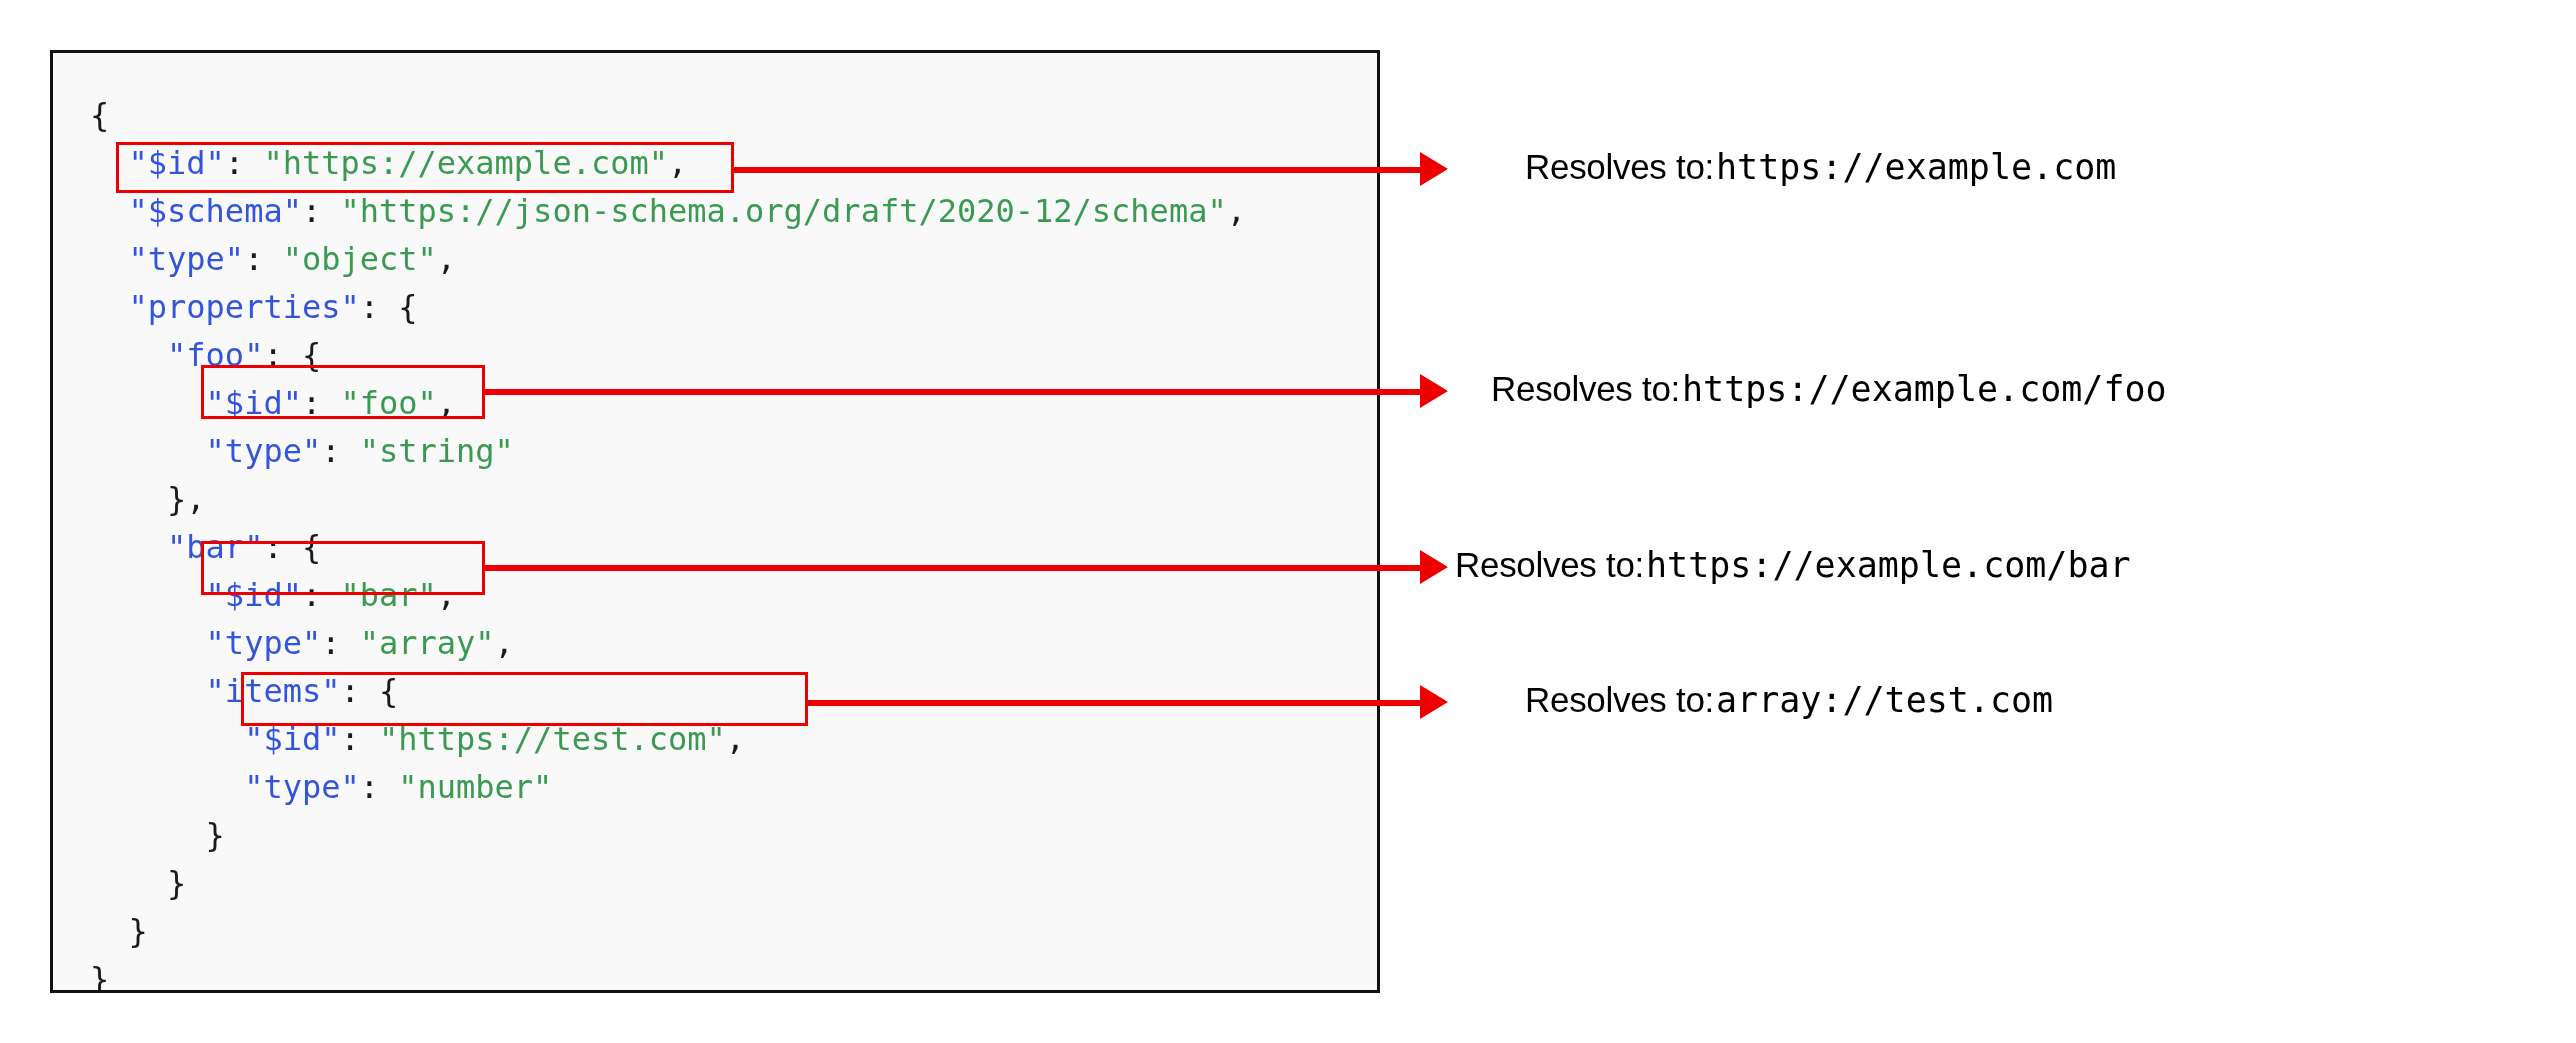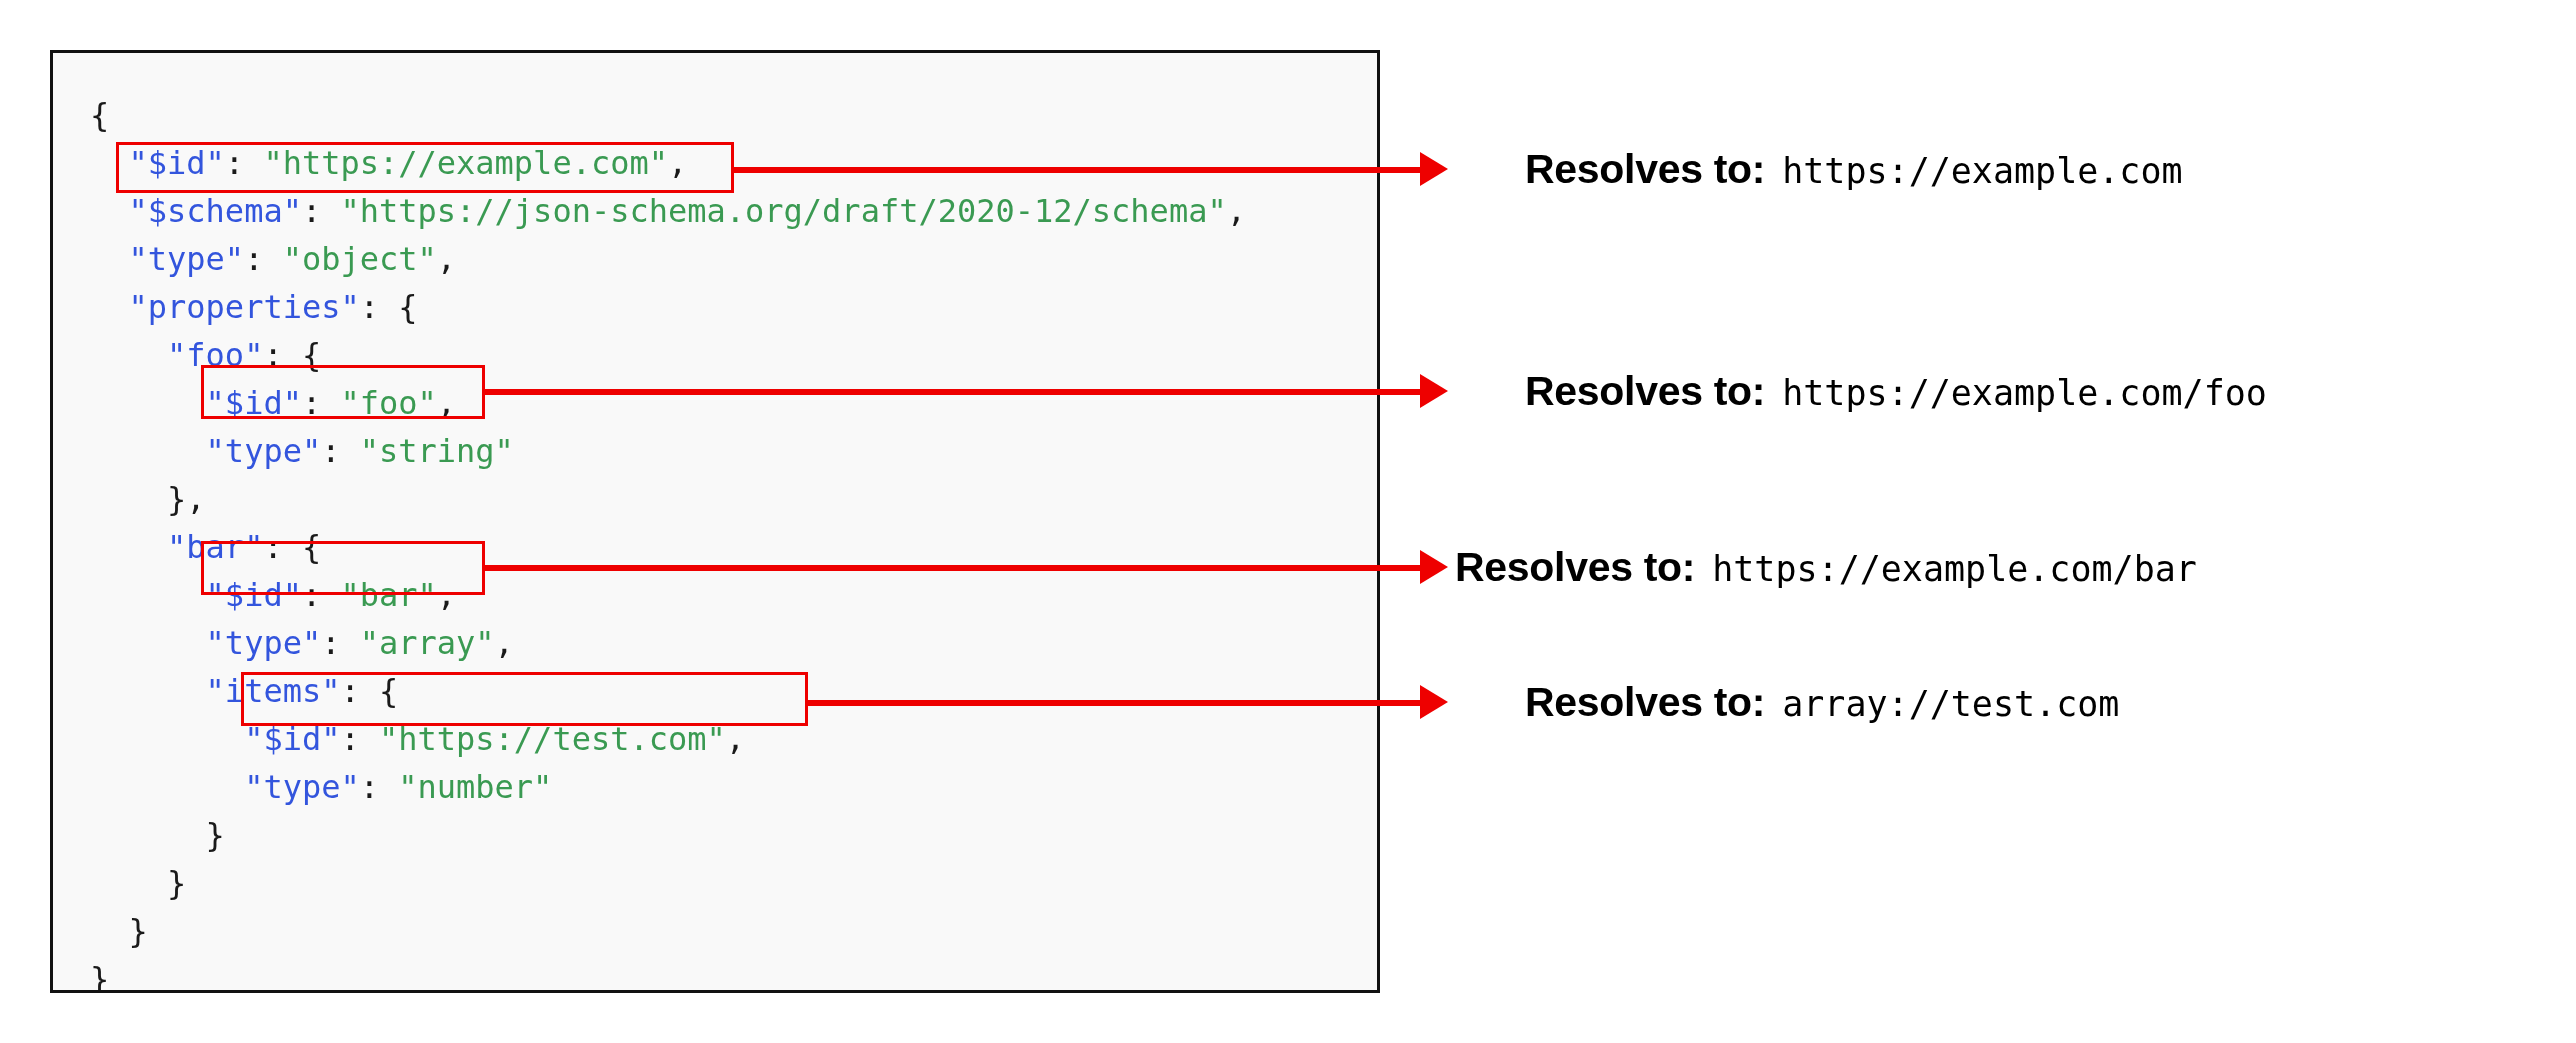--- a/index.html
+++ b/index.html
@@ -66,29 +66,29 @@
 
   
   .anno {
     position: absolute;
     white-space: nowrap;
     color: #000000;
     line-height: 1;
   }
   .anno .lead {
     font-family: "Liberation Sans", sans-serif;
-    font-weight: bold;
-    font-size: 41px;
+    font-weight: normal;
+    font-size: 35px;
     letter-spacing: -0.3px;
   }
   .anno .url {
     font-family: "DejaVu Sans Mono", "Liberation Mono", monospace;
     font-weight: normal;
     font-size: 35px;
-    margin-left: 17px;
+    margin-left: 2px;
   }
 </style>
 </head>
 <body>
 
 <div id="stage">
 
   <div id="code-panel">
     <div id="code-block"><span class="ln"><span></span><span class="p">{</span></span><span class="ln"><span>  </span><span class="k">"$id"</span><span class="p">: </span><span class="s">"https://example.com"</span><span class="p">,</span></span><span class="ln"><span>  </span><span class="k">"$schema"</span><span class="p">: </span><span class="s">"https://json-schema.org/draft/2020-12/schema"</span><span class="p">,</span></span><span class="ln"><span>  </span><span class="k">"type"</span><span class="p">: </span><span class="s">"object"</span><span class="p">,</span></span><span class="ln"><span>  </span><span class="k">"properties"</span><span class="p">: {</span></span><span class="ln"><span>    </span><span class="k">"foo"</span><span class="p">: {</span></span><span class="ln"><span>      </span><span class="k">"$id"</span><span class="p">: </span><span class="s">"foo"</span><span class="p">,</span></span><span class="ln"><span>      </span><span class="k">"type"</span><span class="p">: </span><span class="s">"string"</span></span><span class="ln"><span>    </span><span class="p">},</span></span><span class="ln"><span>    </span><span class="k">"bar"</span><span class="p">: {</span></span><span class="ln"><span>      </span><span class="k">"$id"</span><span class="p">: </span><span class="s">"bar"</span><span class="p">,</span></span><span class="ln"><span>      </span><span class="k">"type"</span><span class="p">: </span><span class="s">"array"</span><span class="p">,</span></span><span class="ln"><span>      </span><span class="k">"items"</span><span class="p">: {</span></span><span class="ln"><span>        </span><span class="k">"$id"</span><span class="p">: </span><span class="s">"https://test.com"</span><span class="p">,</span></span><span class="ln"><span>        </span><span class="k">"type"</span><span class="p">: </span><span class="s">"number"</span></span><span class="ln"><span>      </span><span class="p">}</span></span><span class="ln"><span>    </span><span class="p">}</span></span><span class="ln"><span>  </span><span class="p">}</span></span><span class="ln"><span></span><span class="p">}</span></span></div>
   </div>
@@ -100,19 +100,19 @@
       <div class="hl-box" style="left: 241px; top: 672px; width: 567px; height: 54px;"></div>
       <div class="conn-line" style="left: 734px; top: 167px; width: 686px;"></div>
       <div class="arrow-head" style="left: 1420px; top: 152px;"></div>
       <div class="conn-line" style="left: 485px; top: 389px; width: 935px;"></div>
       <div class="arrow-head" style="left: 1420px; top: 374px;"></div>
       <div class="conn-line" style="left: 485px; top: 565px; width: 935px;"></div>
       <div class="arrow-head" style="left: 1420px; top: 550px;"></div>
       <div class="conn-line" style="left: 808px; top: 700px; width: 612px;"></div>
       <div class="arrow-head" style="left: 1420px; top: 685px;"></div>
       <div class="anno" style="left: 1525px; top: 149px;"><span class="lead">Resolves to:</span><span class="url">https://example.com</span></div>
-      <div class="anno" style="left: 1525px; top: 371px;"><span class="lead">Resolves to:</span><span class="url">https://example.com/foo</span></div>
+      <div class="anno" style="left: 1491px; top: 371px;"><span class="lead">Resolves to:</span><span class="url">https://example.com/foo</span></div>
       <div class="anno" style="left: 1455px; top: 547px;"><span class="lead">Resolves to:</span><span class="url">https://example.com/bar</span></div>
       <div class="anno" style="left: 1525px; top: 682px;"><span class="lead">Resolves to:</span><span class="url">array://test.com</span></div>
     </div>
 
 </div>
 
 
 </body></html>

